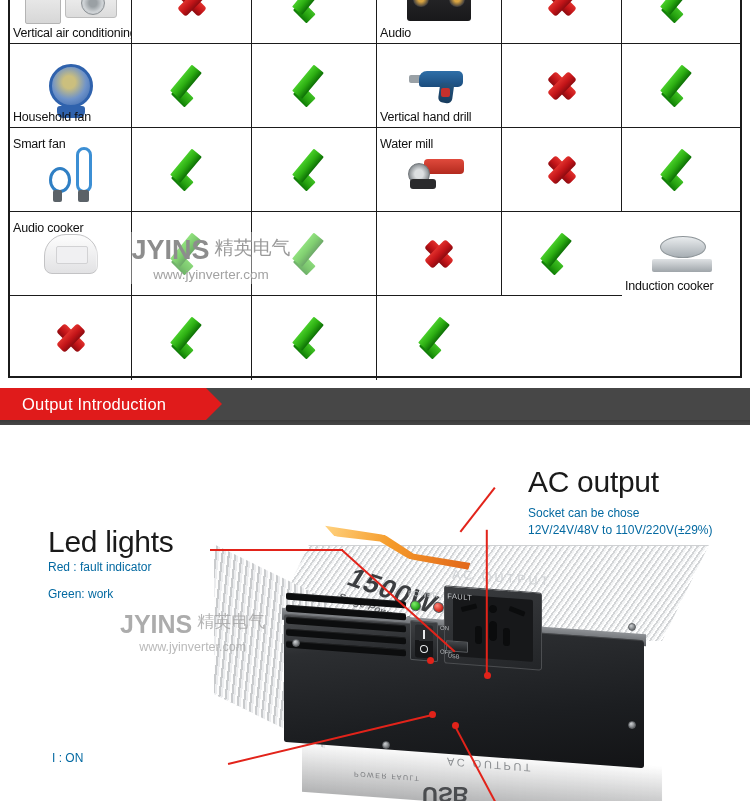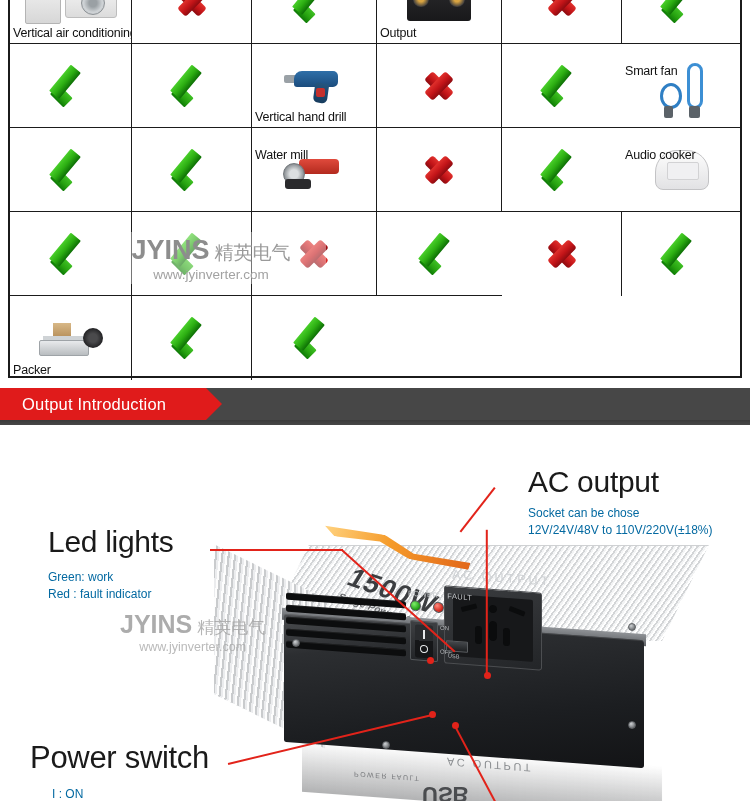--- a/index.html
+++ b/index.html
@@ -30,21 +30,21 @@
   .cell.last-col { border-right: none; }
   .cell.last-row { border-bottom: none; }
 
   .dev-cell { padding: 0; }
   .dev-label {
     position: absolute; left: 3px;
     font-size: 12.5px; color: #111;
     white-space: nowrap; z-index: 3;
     letter-spacing: -0.2px;
   }
-  .label-top { top: 20px; }
+  .label-top { top: 9px; }
   .label-bottom { bottom: 3px; }
 
   .dev-art {
     position: absolute; left: 0; right: 0;
     top: 50%; transform: translateY(-50%);
     height: 62px;
     display: flex; align-items: center; justify-content: center;
   }
   .mark-cell { display: flex; align-items: center; justify-content: center; }
 
@@ -136,21 +136,21 @@
             background:radial-gradient(circle,#4a4a4c 30%,#1d1d1f 75%); }
 
   
   .wm-table {
     position: absolute; left: 96px; top: 232px;
     width: 230px; height: 52px;
     display: flex; flex-direction: column; justify-content: center; align-items: center;
     z-index: 5; pointer-events: none;
     background: rgba(255,255,255,0.40);
   }
-  .wm-row { display: flex; align-items: flex-end; gap: 5px; }
+  .wm-row { display: flex; align-items: flex-start; gap: 5px; }
   .wm-brand { font-size: 27px; font-weight: 700; color: #8d8d8d; letter-spacing: 0px; }
   .wm-cn { font-size: 19px; color: #9a9a9a; font-family: "DejaVu Sans", sans-serif; }
   .wm-url { font-size: 13.5px; color: #a2a2a2; margin-top: 1px; }
 
   
   .banner {
     position: absolute; left: 0; top: 388px; width: 750px; height: 44px;
     background: #474747;
   }
   .banner-tag {
@@ -315,27 +315,36 @@
       <div class="cell mark-cell">
         <span class="cross"></span>
       </div>
       <div class="cell mark-cell">
         <span class="check"></span>
       </div>
       <div class="cell dev-cell">
         <div class="dev-art">
           <div class="art audio"></div>
         </div>
-        <div class="dev-label label-bottom">Output</div>
+        <div class="dev-label label-bottom">Audio</div>
       </div>
       <div class="cell mark-cell">
         <span class="cross"></span>
       </div>
       <div class="cell mark-cell last-col">
         <span class="check"></span>
+      </div>
+      <div class="cell dev-cell">
+        <div class="dev-art">
+          <div class="art" style="position:relative;">
+            <div class="fan-head"></div>
+            <div class="fan-base"></div>
+          </div>
+        </div>
+        <div class="dev-label label-bottom">Household fan</div>
       </div>
       <div class="cell mark-cell">
         <span class="check"></span>
       </div>
       <div class="cell mark-cell">
         <span class="check"></span>
       </div>
       <div class="cell dev-cell">
         <div class="dev-art">
           <div class="art drill">
@@ -399,36 +408,34 @@
       </div>
       <div class="cell mark-cell">
         <span class="check"></span>
       </div>
       <div class="cell mark-cell">
         <span class="cross"></span>
       </div>
       <div class="cell mark-cell last-col">
         <span class="check"></span>
       </div>
+      <div class="cell dev-cell last-row">
+        <div class="dev-art">
+          <div class="art induction">
+            <div class="ind-pan"></div>
+            <div class="ind-body"></div>
+          </div>
+        </div>
+        <div class="dev-label label-bottom">Induction cooker</div>
+      </div>
       <div class="cell mark-cell last-row">
         <span class="cross"></span>
       </div>
       <div class="cell mark-cell last-row">
         <span class="check"></span>
-      </div>
-      <div class="cell dev-cell last-row">
-        <div class="dev-art">
-          <div class="art packer">
-            <div class="pack-box"></div>
-            <div class="pack-t"></div>
-            <div class="pack-b"></div>
-            <div class="pack-w"></div>
-          </div>
-        </div>
-        <div class="dev-label label-bottom">Packer</div>
       </div>
       <div class="cell mark-cell last-row">
         <span class="check"></span>
       </div>
       <div class="cell mark-cell last-row last-col">
         <span class="check"></span>
       </div>
     </div>
 
   <div class="wm-table">
@@ -531,28 +538,27 @@
 
     <div class="line" style="left:228px; top:338px; width:212px; transform:rotate(-13.5deg);"></div>
     <div class="dot" style="left:429px; top:286px;"></div>
 
     <div class="line" style="left:455px; top:300px; width:112px; transform:rotate(62deg);"></div>
     <div class="dot" style="left:452px; top:297px;"></div>
 
     <div class="callout co-ac">
       <div class="co-title">AC output</div>
       <div class="co-sub" style="margin-top:6px;">Socket can be chose</div>
-      <div class="co-sub">12V/24V/48V to 110V/220V(±18%)</div>
+      <div class="co-sub">12V/24V/48V to 110V/220V(±29%)</div>
     </div>
 
     <div class="callout co-led">
       <div class="co-title">Led lights</div>
+      <div class="co-sub">Red : fault indicator</div>
       <div class="co-sub" style="margin-top:10px;">Green: work</div>
-      <div class="co-sub">Red : fault indicator</div>
     </div>
 
     <div class="callout co-power">
-      <div class="co-title">Power switch</div>
       <div class="co-sub" style="margin-top:10px; margin-left:22px;">I : ON</div>
     </div>
 
   </div>
 </div>
 
 </body></html>

